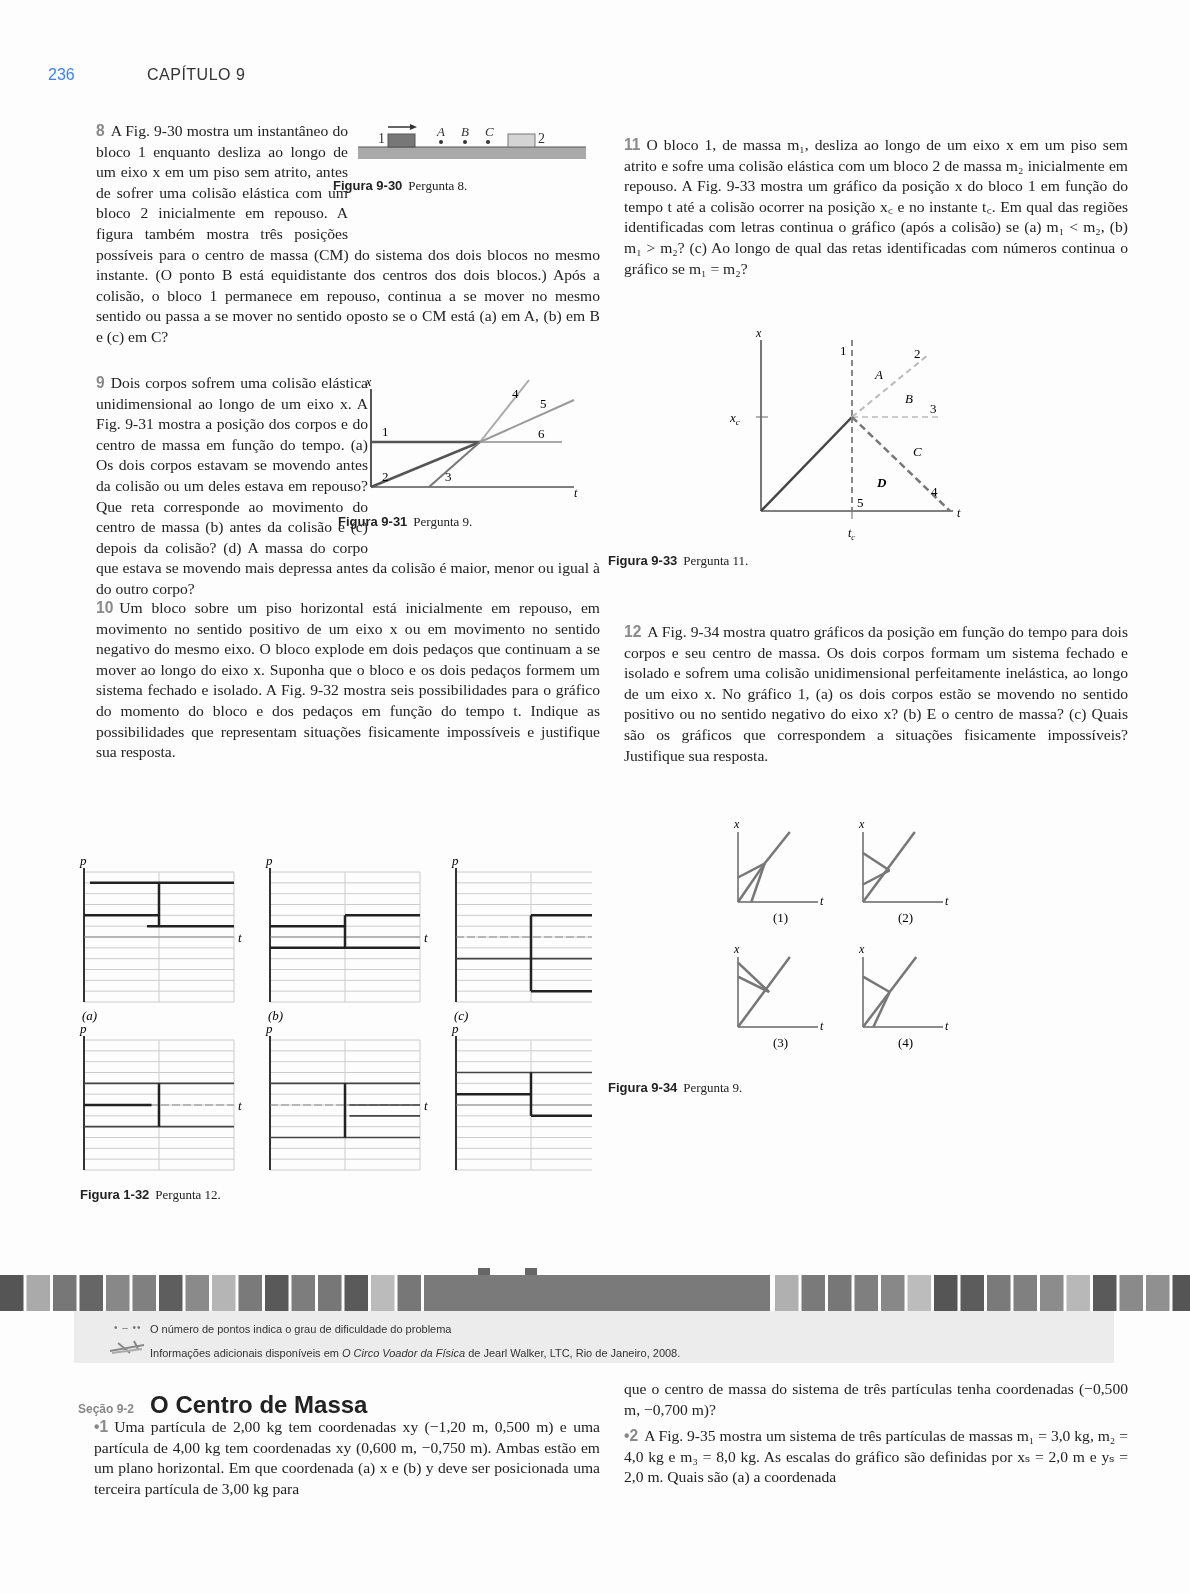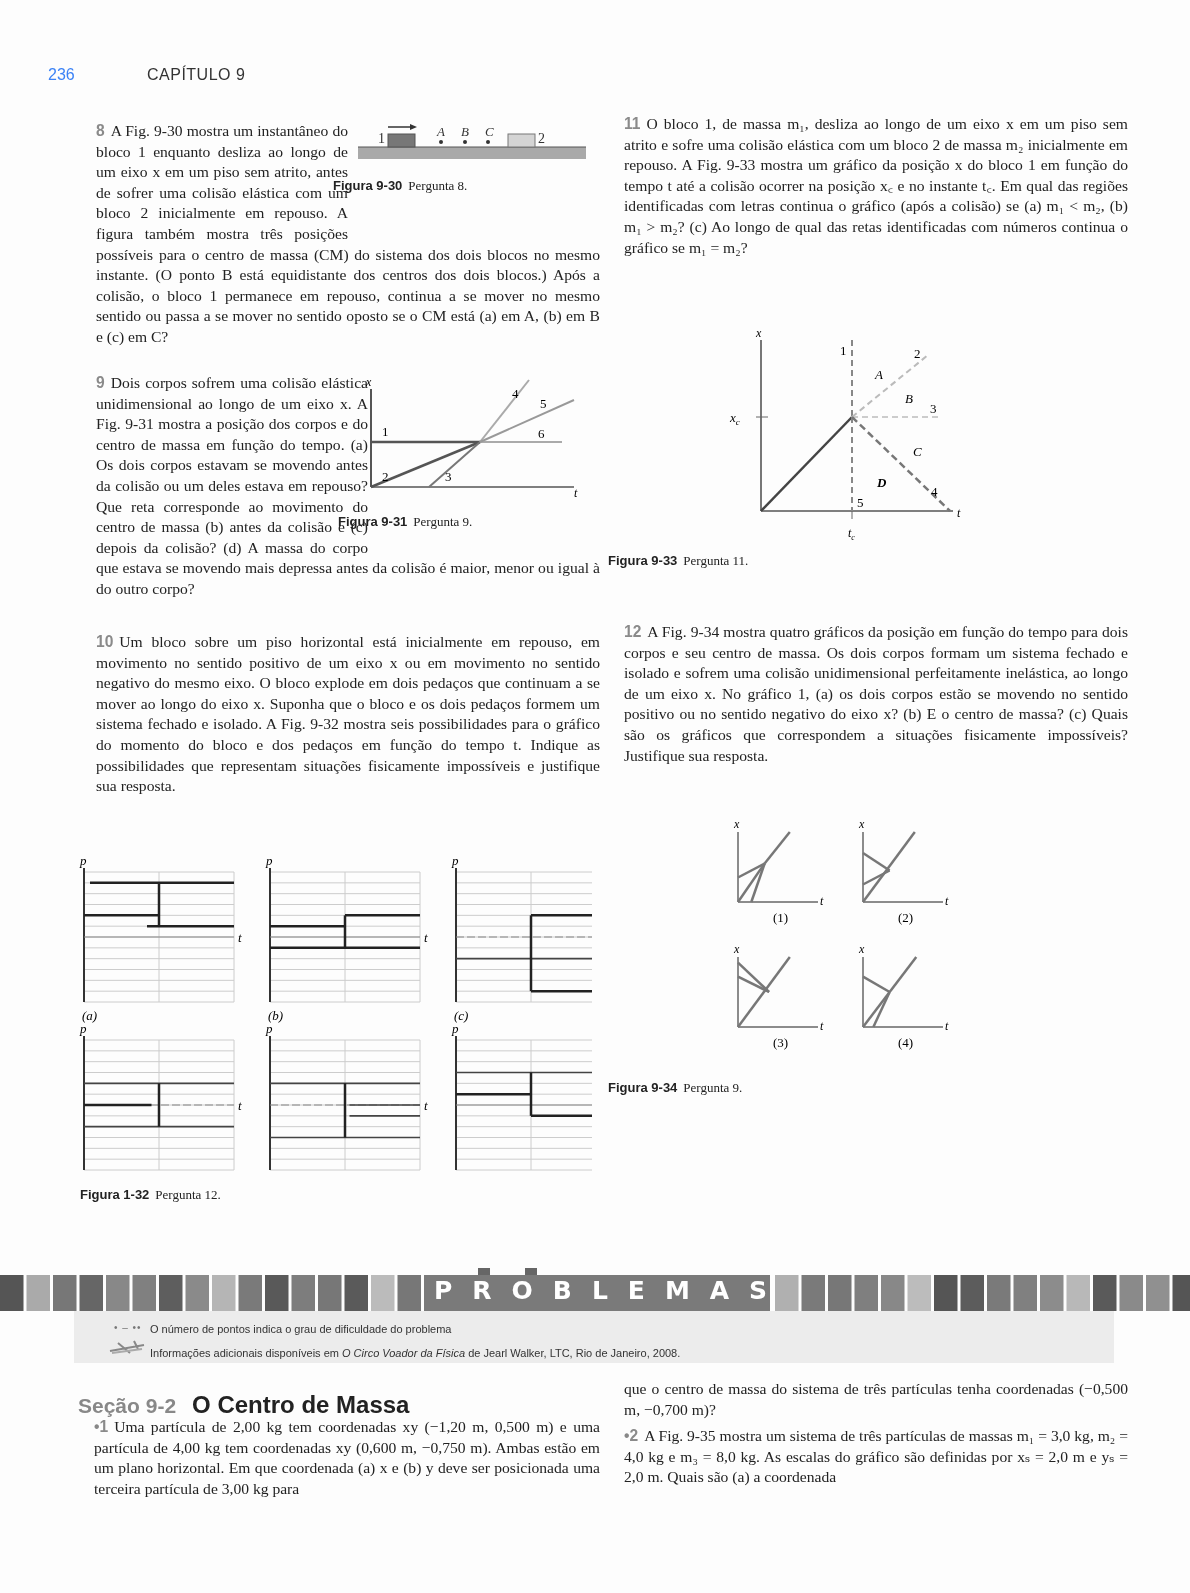--- a/index.html
+++ b/index.html
@@ -10,21 +10,21 @@
   .chapter { left:147px; top:66px; font-family:"Liberation Sans", sans-serif; font-size:16px; color:#333; letter-spacing:0.5px; }
   .para { font-size:15.6px; line-height:20.6px; text-align:justify; color:#222;margin-left:16px; }
   .qnum { font-family:"Liberation Sans", sans-serif; font-weight:bold; color:#8a8a8a; margin-right:6px; }
   .cap { font-size:13px; color:#222; }
   .cap b { font-family:"Liberation Sans", sans-serif; font-weight:bold; margin-right:6px; }
   svg text { font-family:"Liberation Serif", serif; }
   .banner { left:0; top:1275px; width:1190px; height:36px; }
   .legend { left:74px; top:1311px; width:1040px; height:52px; background:#ececec; }
   .legend .row { position:absolute; left:76px; font-family:"Liberation Sans", sans-serif; font-size:11px; color:#333; }
   .section-h { left:78px; top:1391px; font-size:18px; }
-  .section-h .sec-num { font-family:"Liberation Sans", sans-serif; font-weight:bold; color:#888; font-size:21px; margin-right:16px; }
+  .section-h .sec-num { font-family:"Liberation Sans", sans-serif; font-weight:bold; color:#888; font-size:12px; margin-right:16px; }
   .section-h .sec-title { font-family:"Liberation Sans", sans-serif; font-weight:bold; color:#222; font-size:24px; }
   .dot { color:#888; font-family:"Liberation Sans", sans-serif; font-weight:bold; }
 </style>
 </head>
 <body>
 
 <div class="abs pagenum">236</div>
 <div class="abs chapter">CAPÍTULO 9</div>
 
 <div class="abs" style="left:80px; top:121px; width:504px;">
@@ -74,21 +74,21 @@
   </svg>
   <div class="abs cap" style="left:258px; top:141px;">
     <b>Figura 9-31</b><span>Pergunta 9.</span>
   </div>
   <div class="para" style="width:504px;">
     <div style="float:right; width:232px; height:165px;"></div>
     <span class="qnum">9</span><span>Dois corpos sofrem uma colisão elástica unidimensional ao longo de um eixo x. A Fig. 9-31 mostra a posição dos corpos e do centro de massa em função do tempo. (a) Os dois corpos estavam se movendo antes da colisão ou um deles estava em repouso? Que reta corresponde ao movimento do centro de massa (b) antes da colisão e (c) depois da colisão? (d) A massa do corpo que estava se movendo mais depressa antes da colisão é maior, menor ou igual à do outro corpo?</span>
   </div>
 </div>
 
-<div class="abs para" style="left:80px; top:632px; width:504px;">
+<div class="abs para" style="left:80px; top:598px; width:504px;">
   <span class="qnum">10</span><span>Um bloco sobre um piso horizontal está inicialmente em repouso, em movimento no sentido positivo de um eixo x ou em movimento no sentido negativo do mesmo eixo. O bloco explode em dois pedaços que continuam a se mover ao longo do eixo x. Suponha que o bloco e os dois pedaços formem um sistema fechado e isolado. A Fig. 9-32 mostra seis possibilidades para o gráfico do momento do bloco e dos pedaços em função do tempo t. Indique as possibilidades que representam situações fisicamente impossíveis e justifique sua resposta.</span>
 </div>
 
 <div class="abs" style="left:72px; top:856px; width:520px; height:330px;">
   <svg id="fig932" width="520" height="320" viewBox="0 0 520 320">
       <g transform="translate(12,16)">
         <line x1="0" y1="0" x2="150" y2="0" stroke="#ccc" stroke-width="1"></line>
         <line x1="0" y1="10.833333333333334" x2="150" y2="10.833333333333334" stroke="#ccc" stroke-width="1"></line>
         <line x1="0" y1="21.666666666666668" x2="150" y2="21.666666666666668" stroke="#ccc" stroke-width="1"></line>
         <line x1="0" y1="32.5" x2="150" y2="32.5" stroke="#ccc" stroke-width="1"></line>
@@ -243,21 +243,21 @@
         <text x="-4" y="-7" font-size="13" font-style="italic">p</text>
         <text x="154" y="70" font-size="13" font-style="italic">t</text>
         <text x="-2" y="148" font-size="13" font-style="italic">(f)</text>
       </g>
     </svg>
 </div>
 <div class="abs cap" style="left:80px; top:1187px;">
   <b>Figura 1-32</b><span>Pergunta 12.</span>
 </div>
 
-<div class="abs para" style="left:608px; top:114px; width:504px;">
+<div class="abs para" style="left:608px; top:135px; width:504px;">
   <span class="qnum">11</span><span>O bloco 1, de massa m₁, desliza ao longo de um eixo x em um piso sem atrito e sofre uma colisão elástica com um bloco 2 de massa m₂ inicialmente em repouso. A Fig. 9-33 mostra um gráfico da posição x do bloco 1 em função do tempo t até a colisão ocorrer na posição x꜀ e no instante t꜀. Em qual das regiões identificadas com letras continua o gráfico (após a colisão) se (a) m₁ &lt; m₂, (b) m₁ &gt; m₂? (c) Ao longo de qual das retas identificadas com números continua o gráfico se m₁ = m₂?</span>
 </div>
 
 <svg class="abs" style="left:725px; top:325px;" width="250" height="215" viewBox="0 0 250 215">
   <line x1="36" y1="15" x2="36" y2="186" stroke="#777" stroke-width="2"></line>
   <line x1="36" y1="186" x2="228" y2="186" stroke="#555" stroke-width="1.5"></line>
   <text x="31" y="12" font-size="12" font-style="italic">x</text>
   <text x="232" y="192" font-size="12" font-style="italic">t</text>
   <line x1="31" y1="92" x2="43" y2="92" stroke="#666" stroke-width="1"></line>
   <text x="5" y="97" font-size="13" font-style="italic">x<tspan font-size="9" dy="3">c</tspan></text>
@@ -366,21 +366,20 @@
     <rect x="1066.5" y="0" width="23.5" height="36" fill="#b8b8b8"></rect>
     <rect x="1093" y="0" width="23.5" height="36" fill="#5a5a5a"></rect>
     <rect x="1119.5" y="0" width="23.5" height="36" fill="#8a8a8a"></rect>
     <rect x="1146" y="0" width="23.5" height="36" fill="#909090"></rect>
     <rect x="1172.5" y="0" width="23.5" height="36" fill="#555"></rect>
   </svg>
 <div class="abs" style="left:424px; top:1268px; width:346px; height:43px;">
   <div style="position:absolute; left:54px; top:0; width:12px; height:7px; background:#666;"></div>
   <div style="position:absolute; left:101px; top:0; width:12px; height:7px; background:#666;"></div>
   <div style="position:absolute; left:0; top:7px; width:346px; height:36px; background:#7a7a7a;"></div>
-  <div style="position:absolute; left:0; top:8px; width:346px; text-align:center; font-family:'DejaVu Sans', sans-serif; font-weight:bold; font-size:25px; color:#fff; letter-spacing:20px; text-indent:10px;">PROBLEMAS</div>
 </div>
 
 <div class="abs legend">
   <div class="row" style="top:12px;">
     <span style="position:absolute; left:-36px; top:-1px; font-size:10px; color:#777; letter-spacing:1px;">• ‒ ••</span>
     <span>O número de pontos indica o grau de dificuldade do problema</span>
   </div>
   <div class="row" style="top:36px;">
     <svg style="position:absolute; left:-42px; top:-8px;" width="38" height="18" viewBox="0 0 38 18">
       <path d="M2 12 L36 6 M10 4 L22 14 M26 2 L30 10" stroke="#888" stroke-width="2" fill="none"></path>

